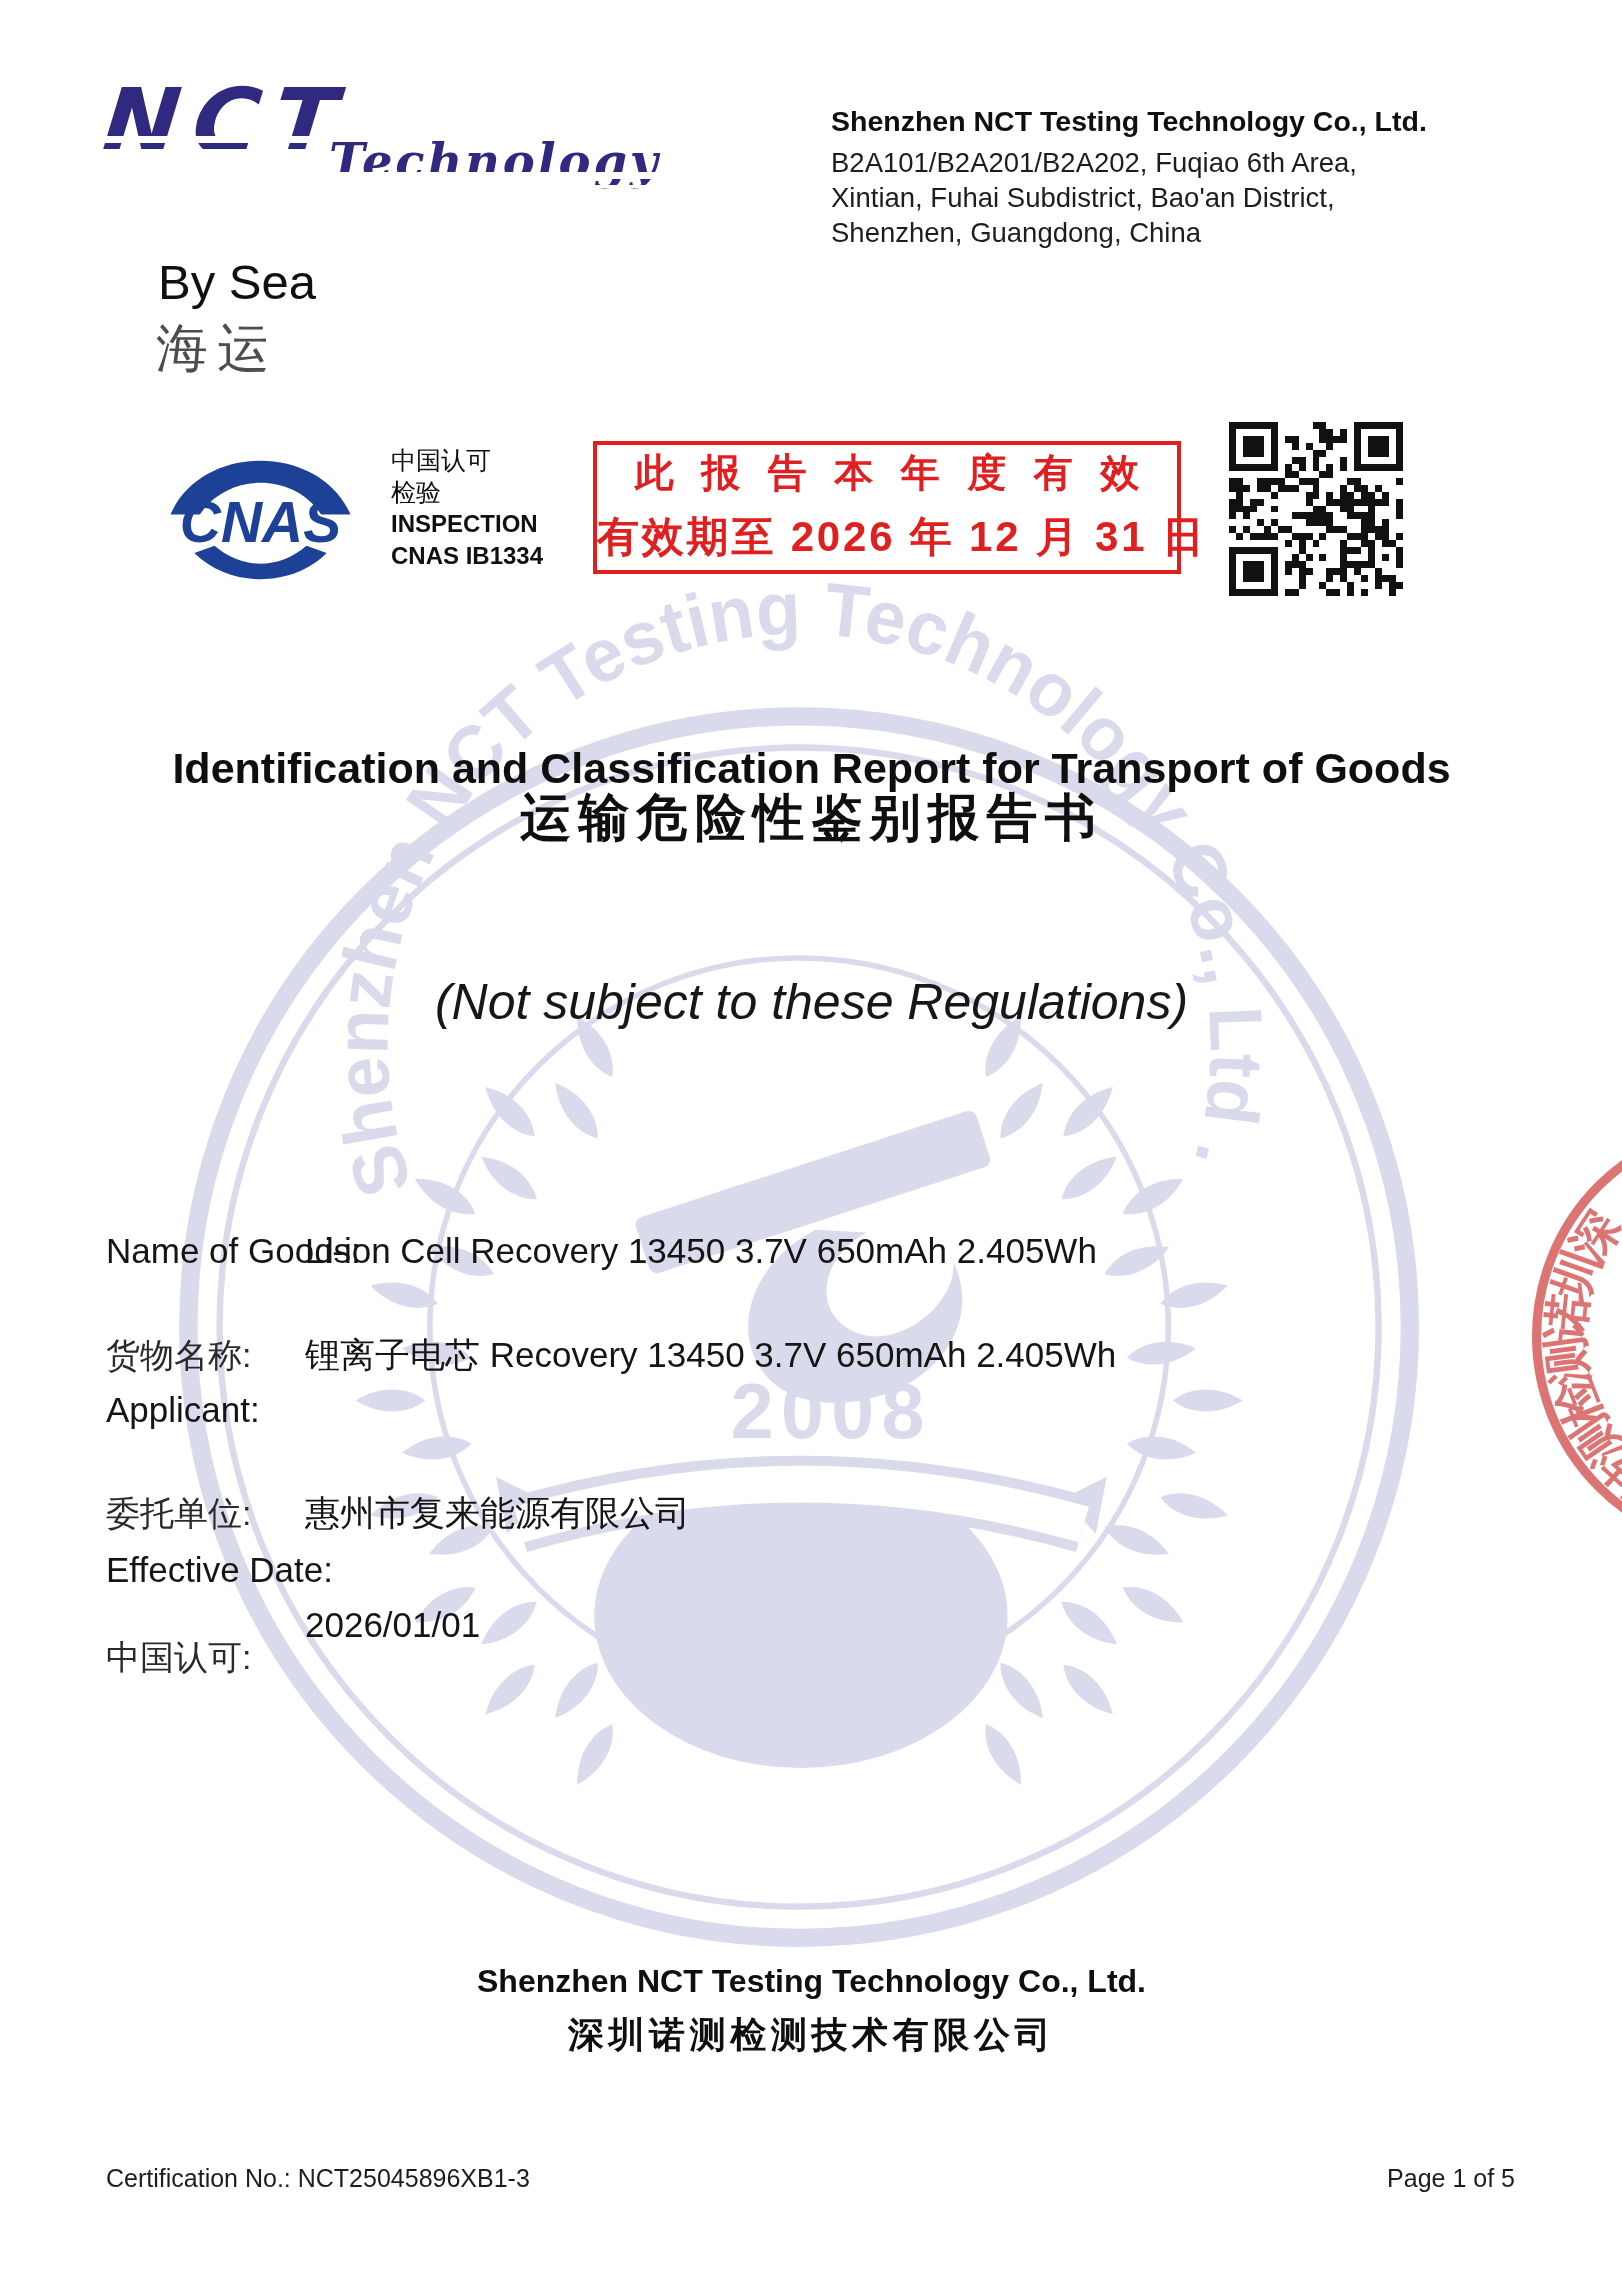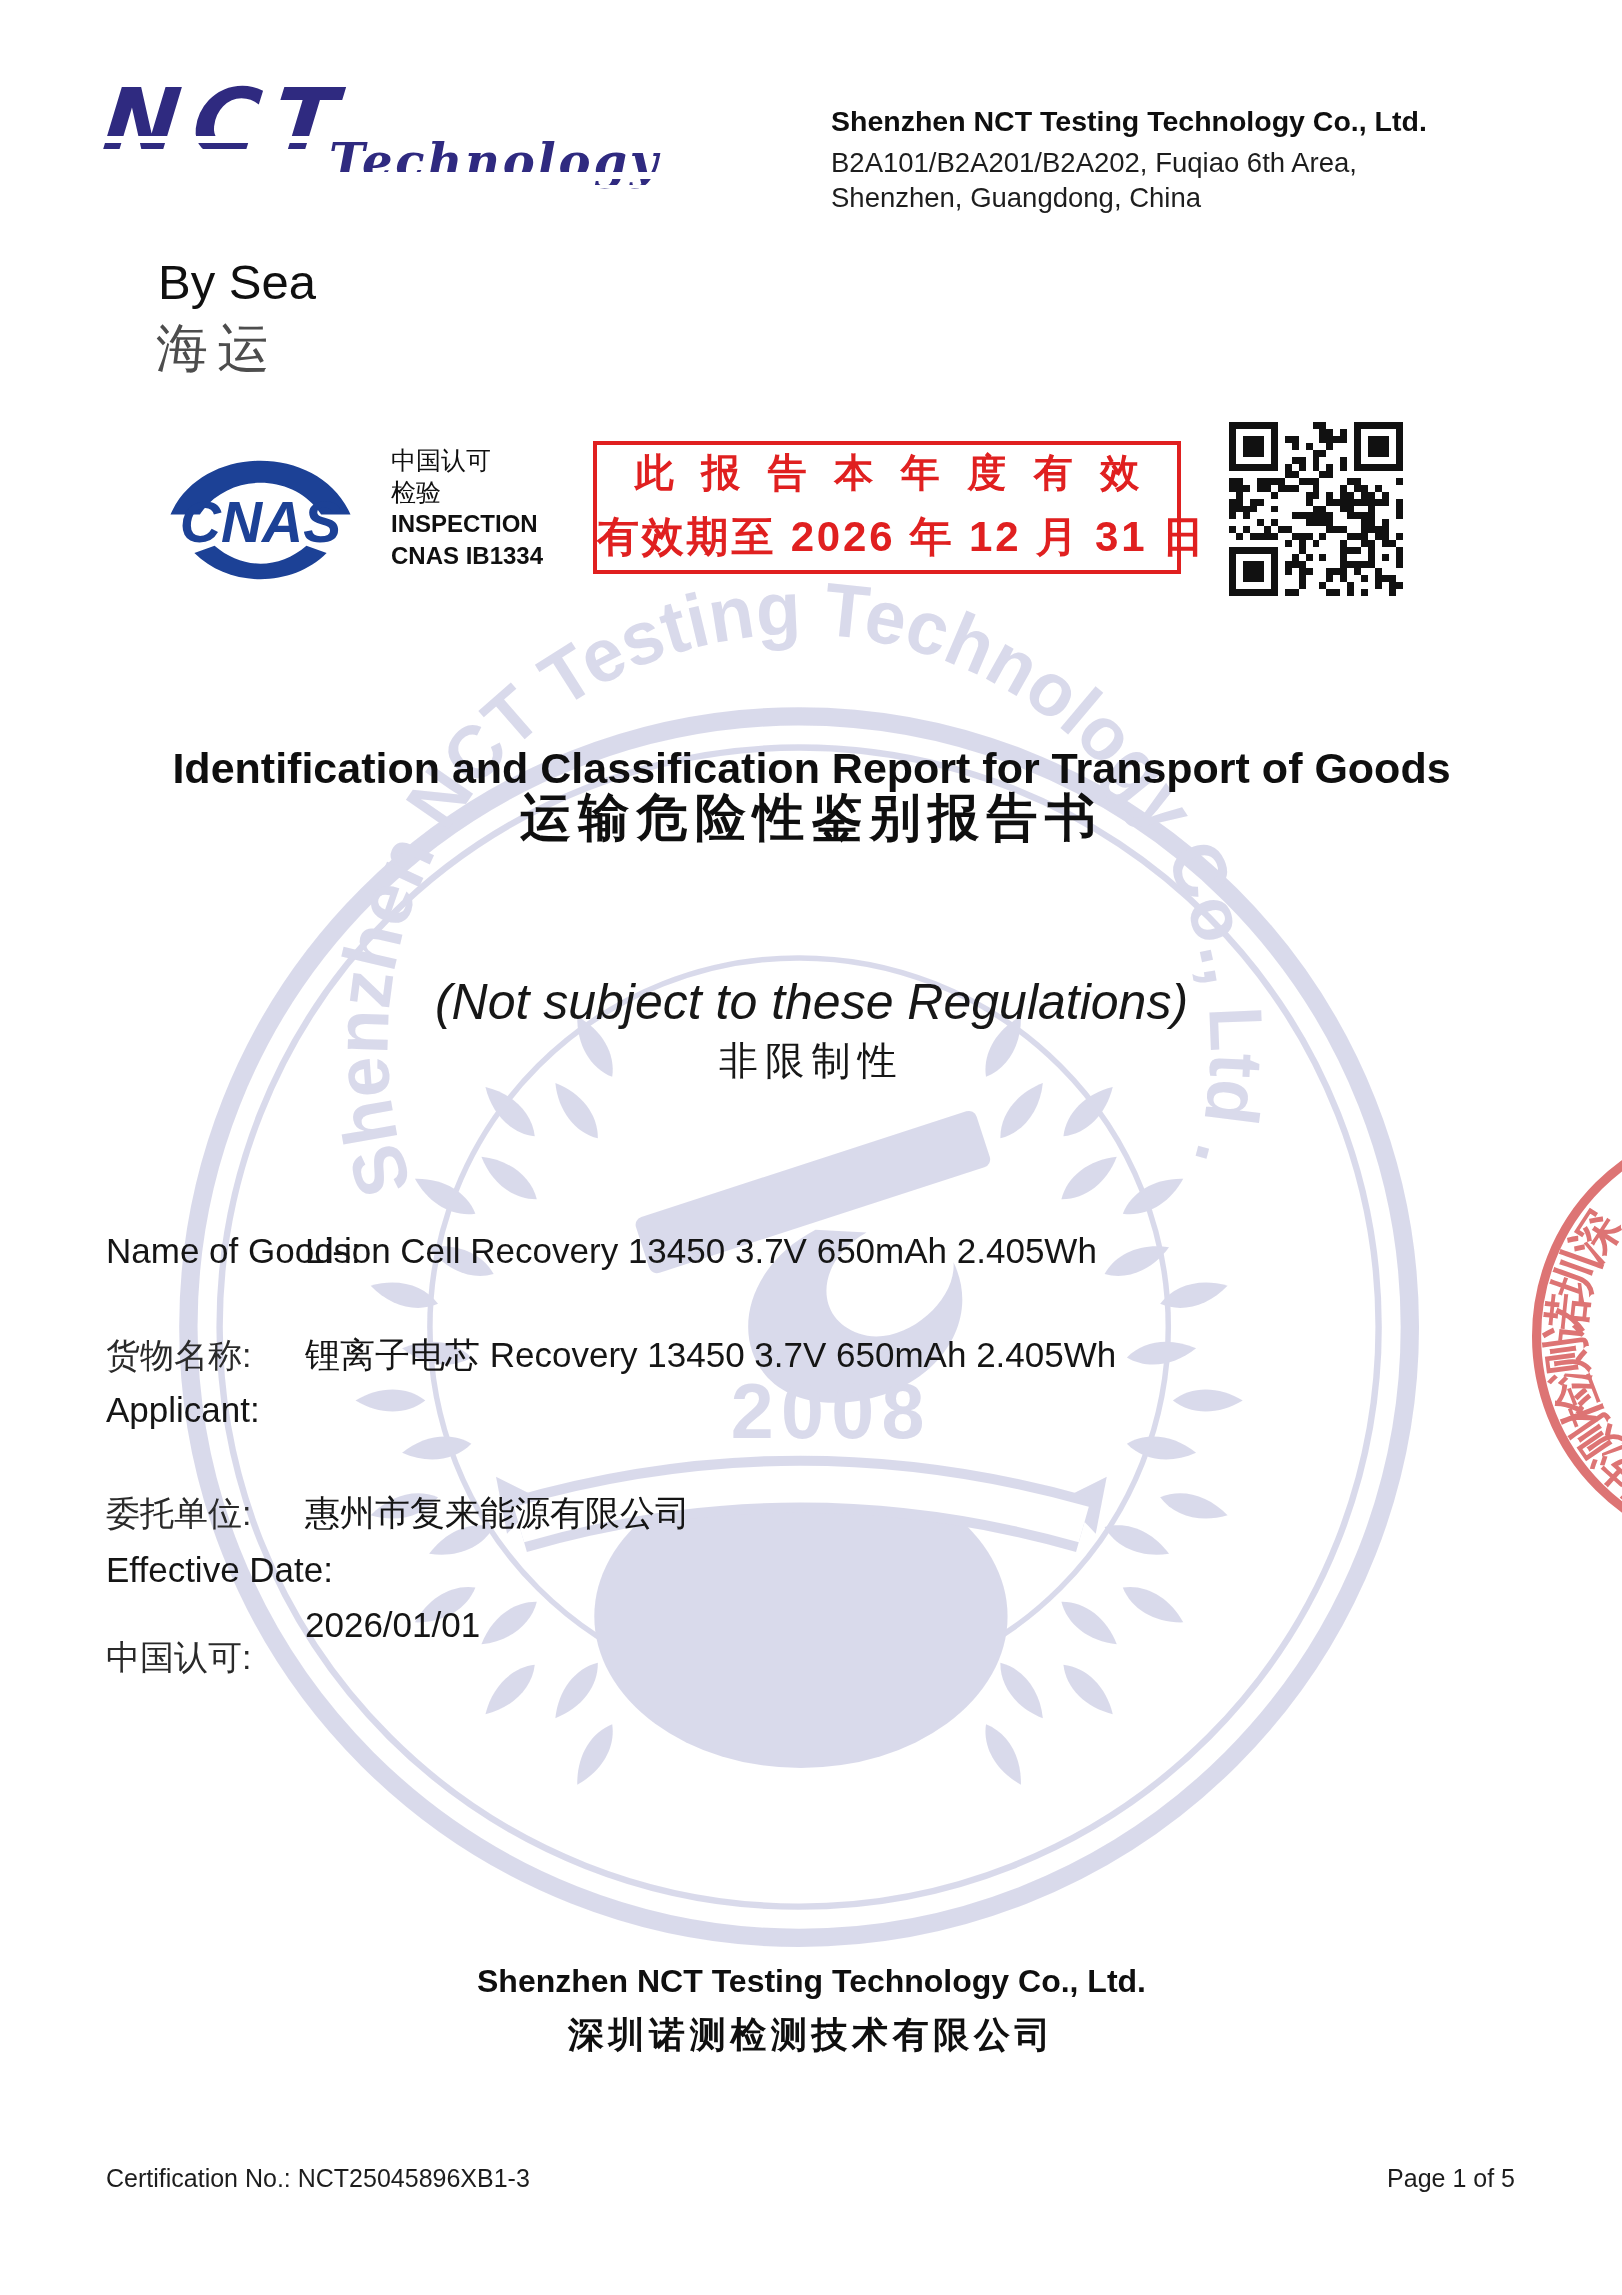--- a/index.html
+++ b/index.html
@@ -171,20 +171,21 @@
     <span>Technology</span>
     <span class="stripe-mask"></span>
   </div>
 
   <div class="abs content nowrap" id="by-sea">By Sea</div>
   <div class="abs content nowrap" id="sea-cn">海运</div>
 
   <div class="abs content" id="header-right">
     <div id="header-company">Shenzhen NCT Testing Technology Co., Ltd.</div>
     <div class="addr-line">B2A101/B2A201/B2A202, Fuqiao 6th Area,</div>
+    <div class="addr-line">Xintian, Fuhai Subdistrict, Bao'an District,</div>
     <div class="addr-line">Shenzhen, Guangdong, China</div>
   </div>
 
   <svg class="abs content" id="cnas-emblem" width="195" height="158" viewBox="0 0 212 172">
     <path d="M8,92 C42,14 170,14 204,92 L172,92 C142,46 70,46 40,92 Z" fill="#1c4196"></path>
     <text x="106" y="122" text-anchor="middle" font-family="Liberation Sans, sans-serif" font-size="62" font-weight="bold" font-style="italic" fill="#1c4196">CNAS</text>
     <path d="M34,134 C72,172 140,172 178,134 L156,126 C126,152 86,152 56,126 Z" fill="#1c4196"></path>
   </svg>
   <div class="abs content" id="cnas-side">
     <div class="cnas-cn">中国认可</div>
@@ -493,21 +494,20 @@
       <rect x="14" y="24" width="1" height="1" fill="#111"></rect>
       <rect x="15" y="24" width="1" height="1" fill="#111"></rect>
       <rect x="17" y="24" width="1" height="1" fill="#111"></rect>
       <rect x="19" y="24" width="1" height="1" fill="#111"></rect>
       <rect x="23" y="24" width="1" height="1" fill="#111"></rect>
     </svg>
 
   <div class="abs content centerline" id="title-en">Identification and Classification Report for Transport of Goods</div>
   <div class="abs content centerline" id="title-cn">运输危险性鉴别报告书</div>
   <div class="abs content centerline" id="result-en">(Not subject to these Regulations)</div>
-  <div class="abs content centerline" id="result-cn">非限制性</div>
 
   <div class="abs content f-label nowrap" id="goods-label-en">Name of Goods:</div>
   <div class="abs content f-value nowrap" id="goods-value-en">Li-ion Cell Recovery 13450 3.7V 650mAh 2.405Wh</div>
   <div class="abs content f-label-cn nowrap" id="goods-label-cn">货物名称:</div>
   <div class="abs content f-value nowrap" id="goods-value-cn">锂离子电芯 Recovery 13450 3.7V 650mAh 2.405Wh</div>
   <div class="abs content f-label nowrap" id="applicant-label-en">Applicant:</div>
   <div class="abs content f-label-cn nowrap" id="applicant-label-cn">委托单位:</div>
   <div class="abs content f-value nowrap" id="applicant-value-cn">惠州市复来能源有限公司</div>
   <div class="abs content f-label nowrap" id="date-label-en">Effective Date:</div>
   <div class="abs content f-value nowrap" id="date-value">2026/01/01</div>

